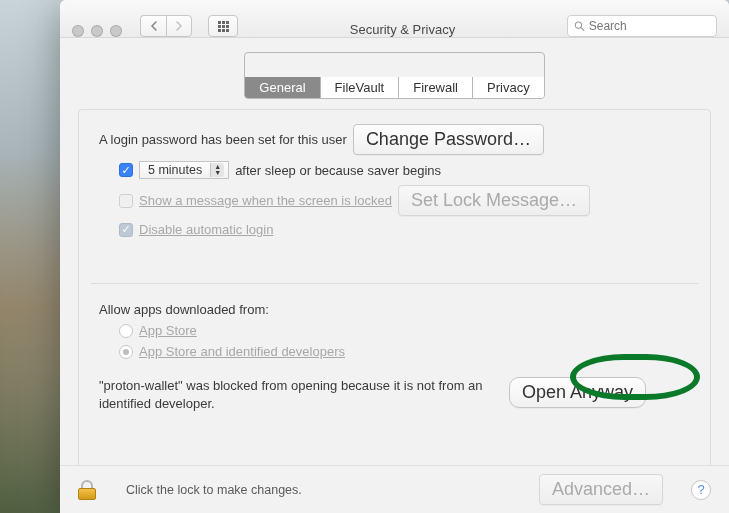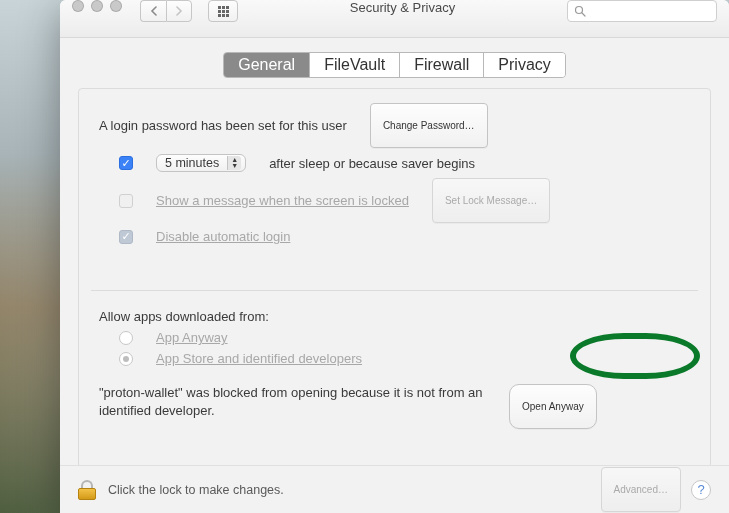--- a/index.html
+++ b/index.html
@@ -29,21 +29,21 @@
       background: #f2f2f2;
       border-radius: 6px 6px 0 0;
       box-shadow: 0 10px 40px rgba(0,0,0,0.35);
       z-index: 10;
       display: flex;
       flex-direction: column;
     }
     .titlebar {
       height: 38px;
       display: flex;
-      align-items: flex-start;
+      align-items: flex-end;
       padding: 0 8px;
       border-bottom: 1px solid #d8d8d8;
       background: linear-gradient(#f9f9f9, #ececec);
       border-radius: 6px 6px 0 0;
       gap: 8px;
     }
     .traffic-lights { display: flex; gap: 7px; margin-left: 4px; }
     .traffic-dot {
       width: 12px; height: 12px; border-radius: 50%;
       background: #c9c9c9; border: 0.5px solid rgba(0,0,0,0.15);
@@ -85,57 +85,57 @@
 
     .content {
       flex: 1; background: #f2f2f2; position: relative;
     }
 
     .tabs {
       display: flex; justify-content: center; margin: 14px auto 10px;
     }
     .tabgroup { display: flex; border: 1px solid #b8b8b8; border-radius: 4px; overflow: hidden; }
     .tab {
-      padding: 3px 14px; font-size: 16px; background: #fff; color: #333;
-      border-right: 1px solid #b8b8b8; cursor: default;
+      padding: 3px 14px; font-size: 13px; background: #fff; color: #333;
+      border-right: 1px solid #b8b8b8; cursor: default; margin-top: 24px;
     }
     .tab:last-child { border-right: none; }
     .tab.active { background: #8a8a8a; color: #fff; }
 
     .panel {
       margin: 0 18px;
       background: #f2f2f2;
       border: 1px solid #dcdcdc;
       border-radius: 4px;
       padding: 14px 12px 12px 12px;
       height: 380px;
       position: relative;
     }
     .section-top {
       padding: 0 8px 14px 8px;
     }
-    .row { display: flex; align-items: center; gap: 23px; margin-bottom: 6px; font-size: 13px; color: #3a3a3a; }
+    .row { display: flex; align-items: center; gap: 6px; margin-bottom: 6px; font-size: 13px; color: #3a3a3a; }
     .btn {
       background: linear-gradient(#fdfdfd,#f1f1f1);
       border: 1px solid #c4c4c4; border-radius: 4px;
-      padding: 16px 12px; font-size: 10px; color: #333;
+      padding: 4px 12px; font-size: 18px; color: #333;
       box-shadow: 0 1px 0 rgba(0,0,0,0.03);
     }
     .btn.disabled { color: #aaa; border-color: #d6d6d6; background: linear-gradient(#f7f7f7,#eee); }
     .checkbox {
       width: 14px; height: 14px; border: 1px solid #b6b6b6; border-radius: 3px; background: #fff;
       display: inline-flex; align-items: center; justify-content: center; font-size: 11px; color: #fff;
     }
     .checkbox.checked { background: #3b82f6; border-color: #2b6fe0; }
     .checkbox.checked.disabled { background: #bfc9d6; border-color: #b0b9c6; }
     .checkbox.disabled { background: #f0f0f0; border-color: #d0d0d0; }
     .select {
       display: inline-flex; align-items: center;
       background: linear-gradient(#fdfdfd,#f1f1f1);
-      border: 1px solid #c4c4c4; border-radius: 6px;
+      border: 1px solid #c4c4c4; border-radius: 0;
       padding: 1px 4px 1px 8px; font-size: 12.5px; gap: 6px;
     }
     .select .stepper {
       display: flex; flex-direction: column; font-size: 7px; line-height: 6px;
       background: #e5e5e5; border-left: 1px solid #c4c4c4; padding: 1px 3px; margin-left: 2px; border-radius: 0 3px 3px 0;
     }
     .disabled-text { color: #a8a8a8; text-decoration: underline; }
     .indent { margin-left: 20px; }
 
     .divider { border-top: 1px solid #dcdcdc; margin: 26px 0 18px; }
@@ -159,21 +159,21 @@
       top: 244px;
       pointer-events: none;
     }
 
     .footer {
       position: absolute;
       bottom: 0; left: 0; right: 0;
       height: 48px;
       background: #f2f2f2;
       border-top: 1px solid #e0e0e0;
-      display: flex; align-items: center; padding: 0 18px; gap: 10px;
+      display: flex; align-items: center; padding: 0 18px; gap: 28px;
     }
     .lock-icon {
       width: 18px; height: 20px; position: relative; margin-right: 2px;
     }
     .lock-body { position: absolute; bottom: 0; width: 18px; height: 12px; background: linear-gradient(#f3c148,#d39a18); border-radius: 2px; border: 1px solid #b5810f; }
     .lock-shackle { position: absolute; top: 0; left: 3px; width: 12px; height: 10px; border: 2px solid #b5b5b5; border-bottom: none; border-radius: 6px 6px 0 0; }
     .footer-text { font-size: 12.5px; color: #5a5a5a; flex: 1; }
     .help-circle {
       width: 20px; height: 20px; border-radius: 50%; border: 1px solid #c7c7c7;
       display: flex; align-items: center; justify-content: center; color: #5a8ad6; font-size: 13px; background: #fff;
@@ -219,20 +219,21 @@
           <span></span>
           <span></span>
       </div>
     </div>
     <div class="win-title">Security &amp; Privacy</div>
     <div class="search-box">
       <svg class="mag" viewBox="0 0 12 12">
           <circle cx="5" cy="5" r="3.5" stroke="#999" stroke-width="1.2" fill="none"></circle>
           <line x1="8" y1="8" x2="11" y2="11" stroke="#999" stroke-width="1.2" stroke-linecap="round"></line>
         </svg>
+      <input type="text" placeholder="Search" style="">
     </div>
   </div>
 
   <div class="content">
 
     <div class="tabs">
       <div class="tabgroup">
         <div class="tab active">General</div>
         <div class="tab">FileVault</div>
         <div class="tab">Firewall</div>
@@ -270,21 +271,21 @@
       </div>
 
       <div class="divider"></div>
 
       <div class="section-bottom">
         <div class="row">
           <span>Allow apps downloaded from:</span>
         </div>
         <div class="row indent">
           <span class="radio"></span>
-          <span class="disabled-text">App Anyway</span>
+          <span class="disabled-text">App Store</span>
         </div>
         <div class="row indent">
           <span class="radio selected"></span>
           <span class="disabled-text">App Store and identified developers</span>
         </div>
 
         <div class="blocked-row">
           <div class="blocked-text">"proton-wallet" was blocked from opening because it is not from an identified developer.</div>
           <button class="btn" style="white-space:nowrap;border-radius:10px;">Open Anyway</button>
         </div>

